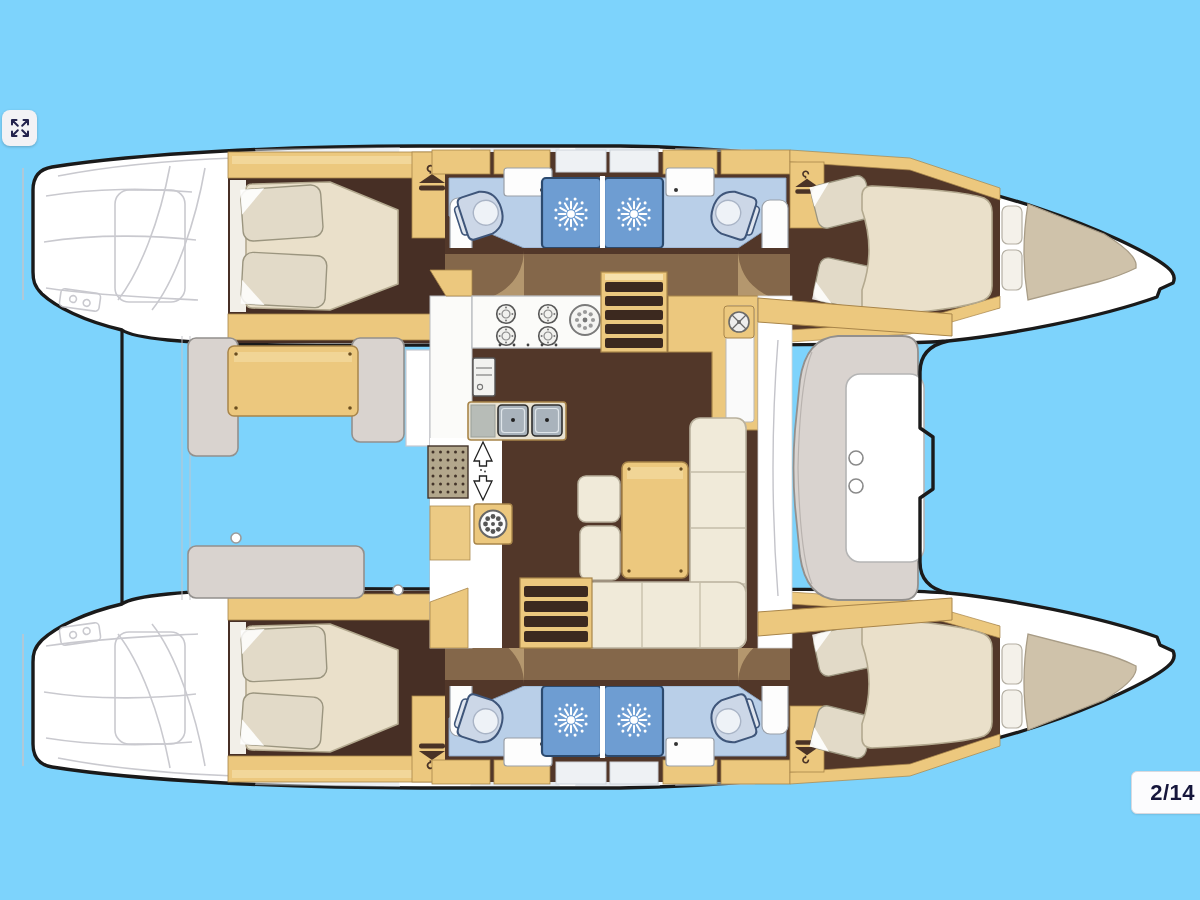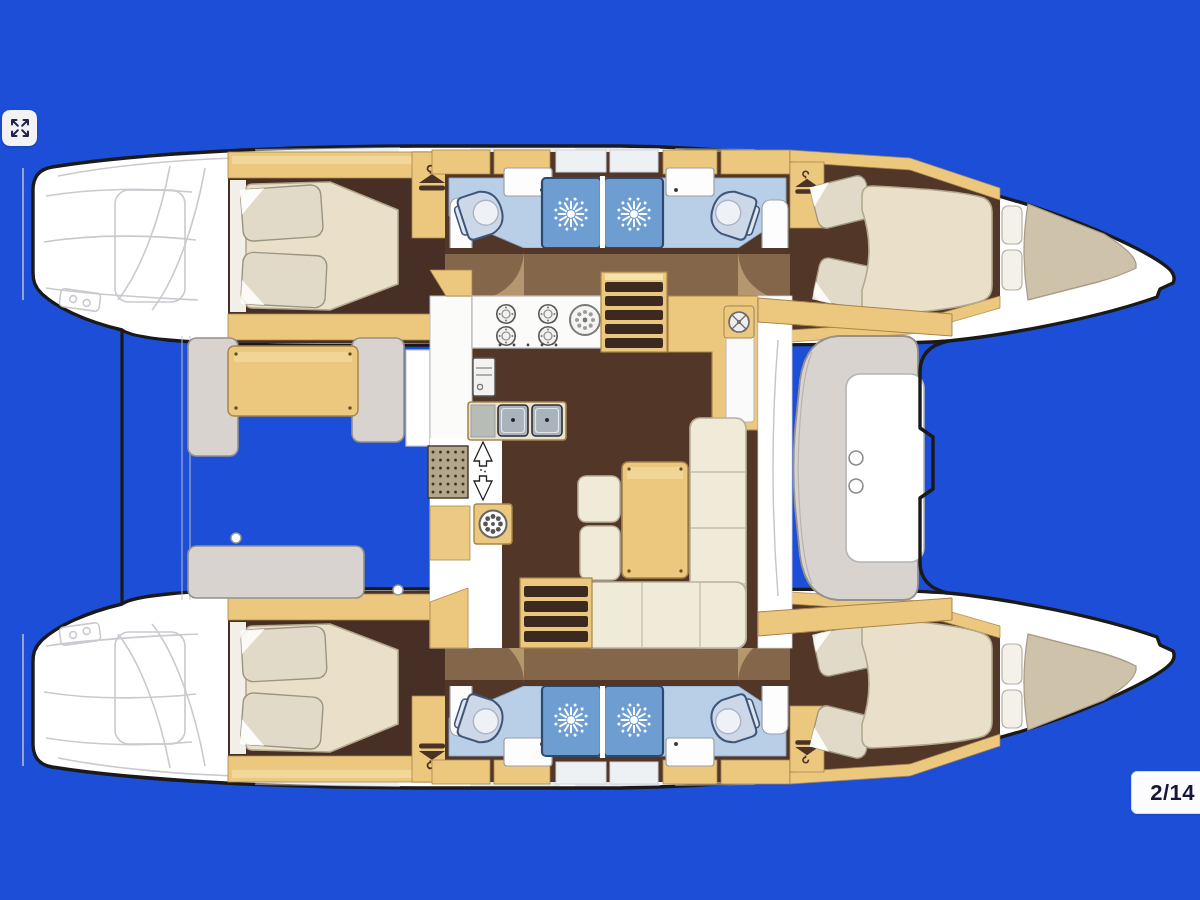--- a/index.html
+++ b/index.html
@@ -1,16 +1,16 @@
 <!DOCTYPE html>
 <html style="--outline: #1a1a1a; --sketch: #c4c4ca; --wood: #ecc87e; --woodLight: #f6e1ad; --woodTrim: #a8854a; --floorBrown: #523729; --floorBrownDark: #472f25; --overlayTan: #c2a173; --arcTan: #c9ad7d; --bedCream: #eae0ca; --bedEdge: #b3a98f; --sofaCream: #f0ead9; --pillow: #e2dac8; --pillowEdge: #9b957f; --bathBlue: #b9cfe8; --bathEdge: #8aa4c4; --showerBlue: #6e9dd2; --showerEdge: #2c4a6e; --benchGray: #d9d3cf; --benchEdge: #93908d; --toiletFill: #ccd7e7; --toiletEdge: #3f567a; --counterWhite: #fbfbf9; --counterEdge: #b9bcc0; --stepTread: #3c291f; --wedgeTan: #cfc2aa; --wedgeEdge: #a89c86; --hangerBrown: #4a3326; --badgeBg: #fcfcfe; --badgeBorder: #d9d9df; --badgeText: #16163c; --buttonBg: #f2f2f5; --buttonIcon: #23234d;"><head>
 <meta charset="utf-8">
 <style>
   html,body{margin:0;padding:0;background:#fff;}
-  .stage{position:relative;width:1200px;height:900px;background:#1d4ed8;overflow:hidden;font-family:"Liberation Sans",sans-serif;}
+  .stage{position:relative;width:1200px;height:900px;background:#7dd3fc;overflow:hidden;font-family:"Liberation Sans",sans-serif;}
   .plan{position:absolute;left:0;top:0;}
   .fs-btn{position:absolute;left:2px;top:110px;width:35px;height:36px;border:none;border-radius:8px;
     background:var(--buttonBg);box-shadow:0 1px 3px rgba(0,0,0,.22);display:flex;align-items:center;justify-content:center;cursor:pointer;padding:0;}
   .badge{position:absolute;top:771px;right:-14px;height:41px;line-height:41px;padding:0 18px;
     background:var(--badgeBg);border:1px solid var(--badgeBorder);border-radius:6px;
     box-shadow:0 1px 2px rgba(0,0,0,.10);font-size:22px;font-weight:bold;color:var(--badgeText);letter-spacing:.5px;}
 </style>
 </head>
 <body>
 

